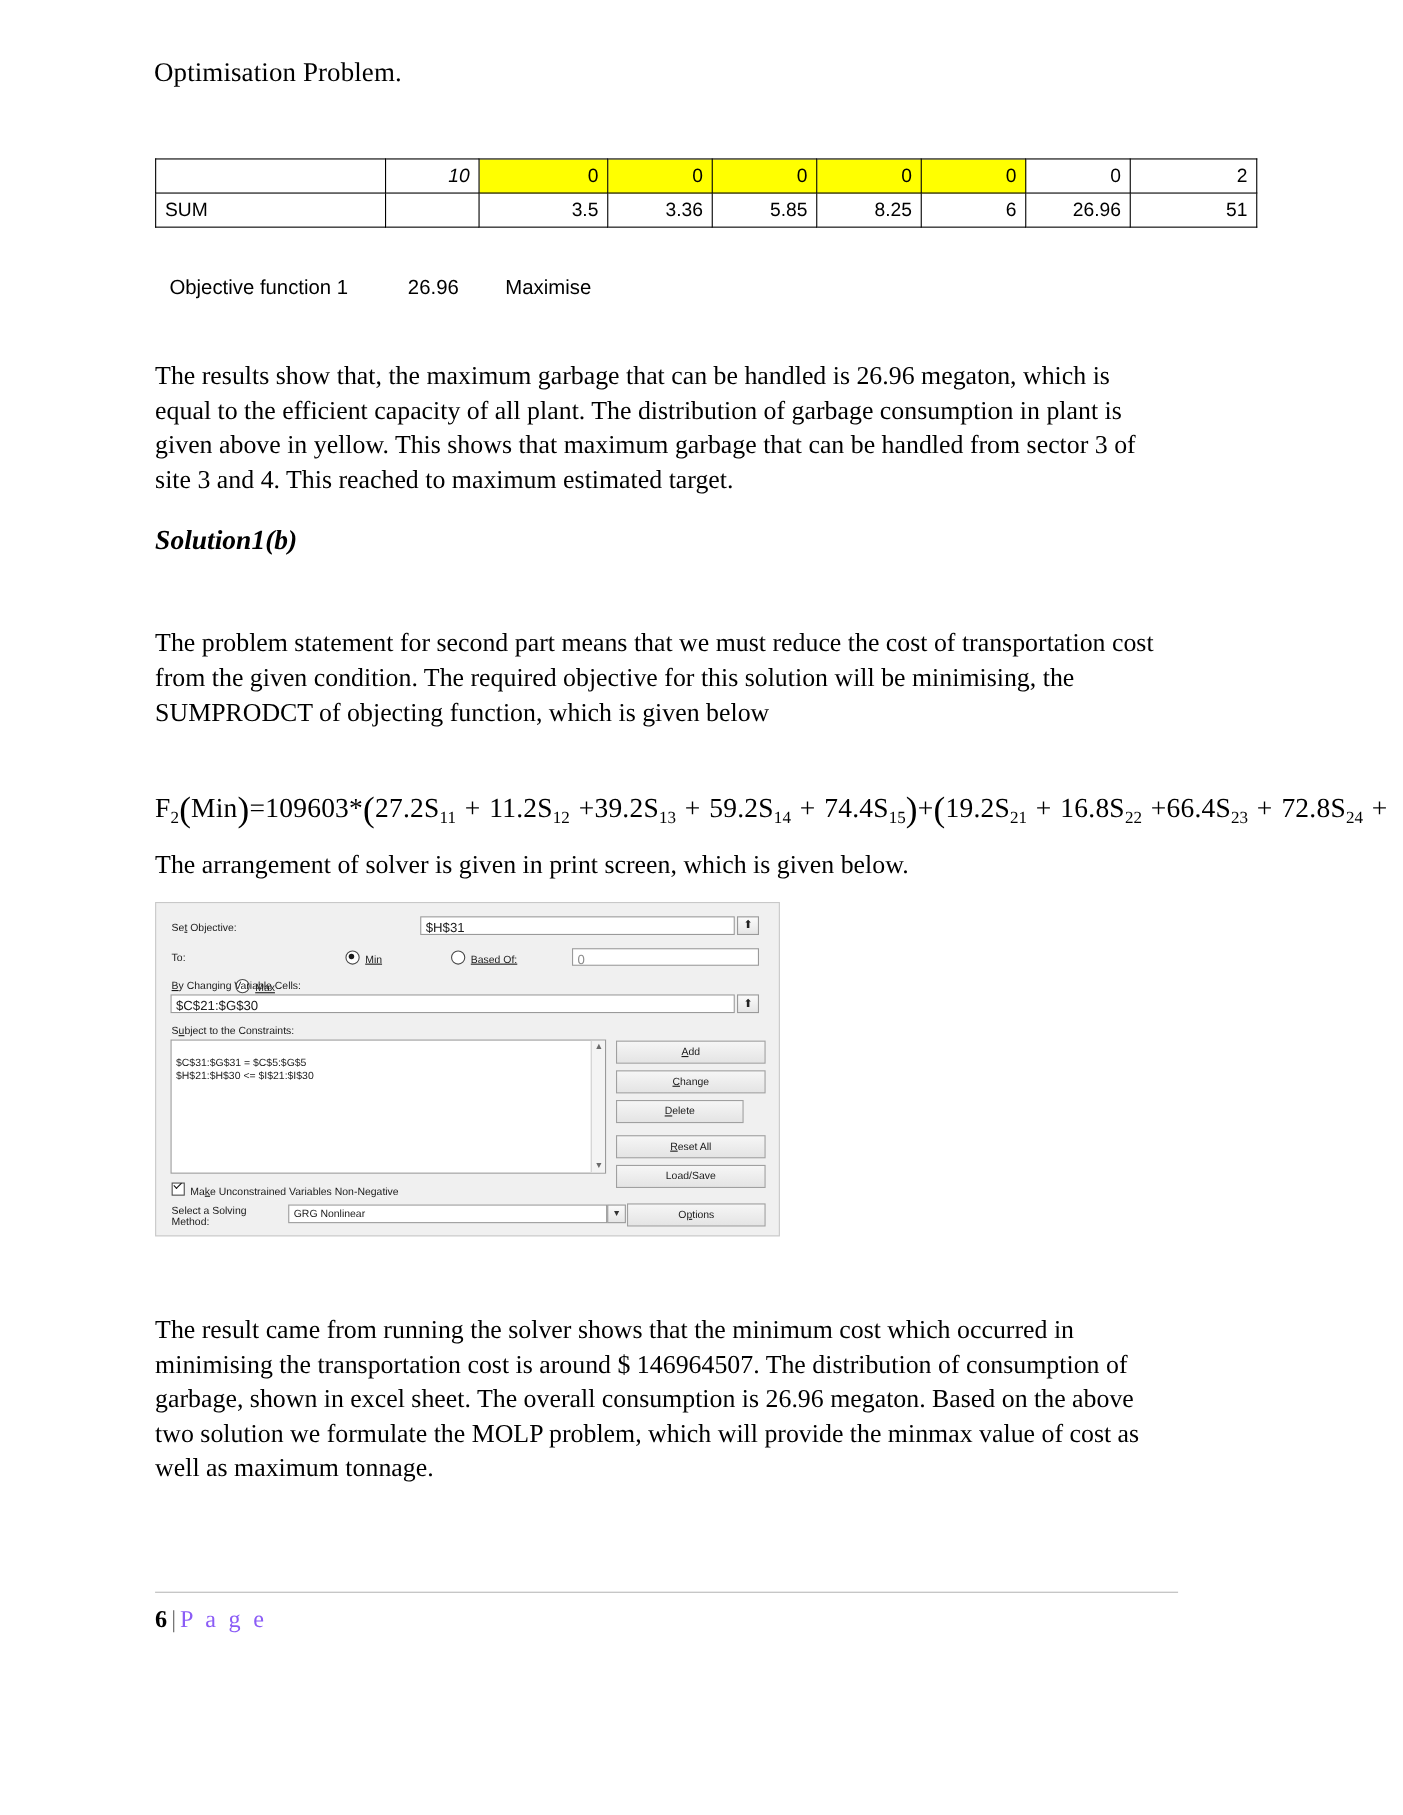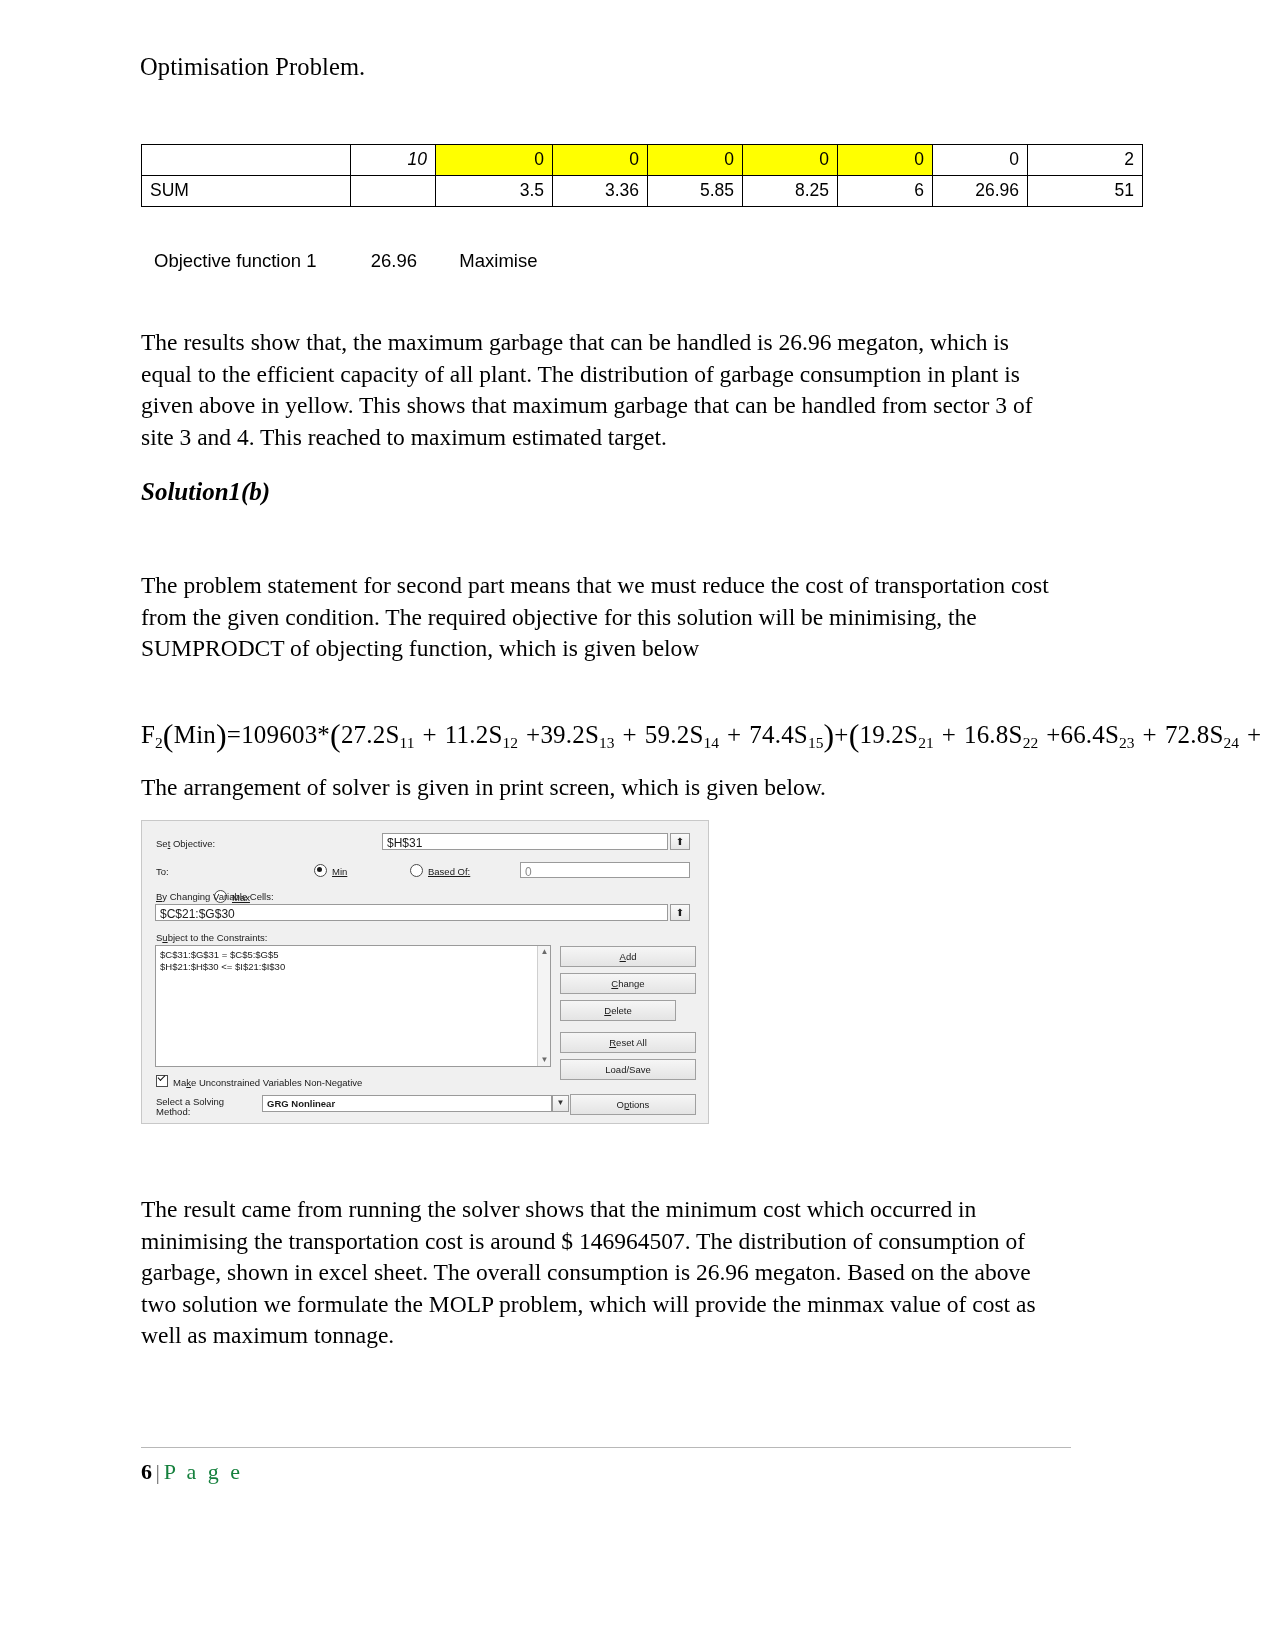--- a/index.html
+++ b/index.html
@@ -274,21 +274,21 @@
   }
   .footer {
     position: absolute;
     left: 141px;
     top: 1459px;
     font-size: 22px;
     letter-spacing: 0.6px;
   }
   .footer .pnum { font-weight: bold; }
   .footer .sep  { color: #6f6f6f; padding: 0 3px; }
-  .footer .word { color: #15803d; letter-spacing: 3px; }
+  .footer .word { color: #8b5cf6; letter-spacing: 3px; }
 </style>
 </head>
 <body>
 
 <div class="page">
 
   <div class="heading-top">Optimisation Problem.</div>
 
   <table class="xl-table">
     <tbody>
@@ -356,21 +356,21 @@
     </div>
     <div class="field grey" style="left:378px; top:41px; width:170px; height:16px;">0</div>
 
     <div class="lbl" style="left:14px; top:70px;"><span class="u">B</span>y Changing Variable Cells:</div>
     <div class="field" style="left:13px; top:83px; width:513px; height:17px;">$C$21:$G$30</div>
     <div class="picker" style="left:528px; top:83px;">⬆</div>
 
     <div class="lbl" style="left:14px; top:111px;">S<span class="u">u</span>bject to the Constraints:</div>
 
     <div class="listbox" style="left:13px; top:124px; width:396px; height:122px;">
-      <div class="ln" style="margin-top:3px;">$C$31:$G$31 = $C$5:$G$5</div>
+      <div class="ln" style="margin-top:15px;">$C$31:$G$31 = $C$5:$G$5</div>
       <div class="ln">$H$21:$H$30 &lt;= $I$21:$I$30</div>
       <div class="sbar">
         <div class="arr up">▲</div>
         <div class="arr dn">▼</div>
       </div>
     </div>
 
     <div class="btn" style="left:418px; top:125px; width:136px;"><span class="u">A</span>dd</div>
     <div class="btn" style="left:418px; top:152px; width:136px;"><span class="u">C</span>hange</div>
     <div class="btn" style="left:418px; top:179px; width:116px;"><span class="u">D</span>elete</div>
@@ -378,21 +378,21 @@
     <div class="btn" style="left:418px; top:238px; width:136px;">Load/Save</div>
 
     <div class="lbl" style="left:14px; top:254px;">
       <span class="chk on"></span>Ma<span class="u">k</span>e Unconstrained Variables Non-Negative
     </div>
 
     <div class="lbl" style="left:14px; top:276px; line-height:10px;">
       <span>Select a Solving</span><br>
       <span>Method:</span>
     </div>
-    <div class="combo" style="left:120px; top:274px; width:290px; height:17px;font-weight:bold;">GRG Nonlinear</div>
+    <div class="combo" style="left:120px; top:274px; width:290px; height:17px;">GRG Nonlinear</div>
     <div class="combo-arrow" style="left:410px; top:274px;">▼</div>
     <div class="btn" style="left:428px; top:273px; width:126px;">O<span class="u">p</span>tions</div>
 
   </div>
 
   <div class="para" id="para4">The result came from running the solver shows that the minimum cost which occurred in minimising the transportation cost is around $ 146964507. The distribution of consumption of garbage, shown in excel sheet. The overall consumption is 26.96 megaton. Based on the above two solution we formulate the MOLP problem, which will provide the minmax value of cost as well as maximum tonnage.</div>
 
   <div class="footer-rule"></div>
   <div class="footer">
     <span class="pnum">6</span><span class="sep">|</span><span class="word">P a g e</span>

